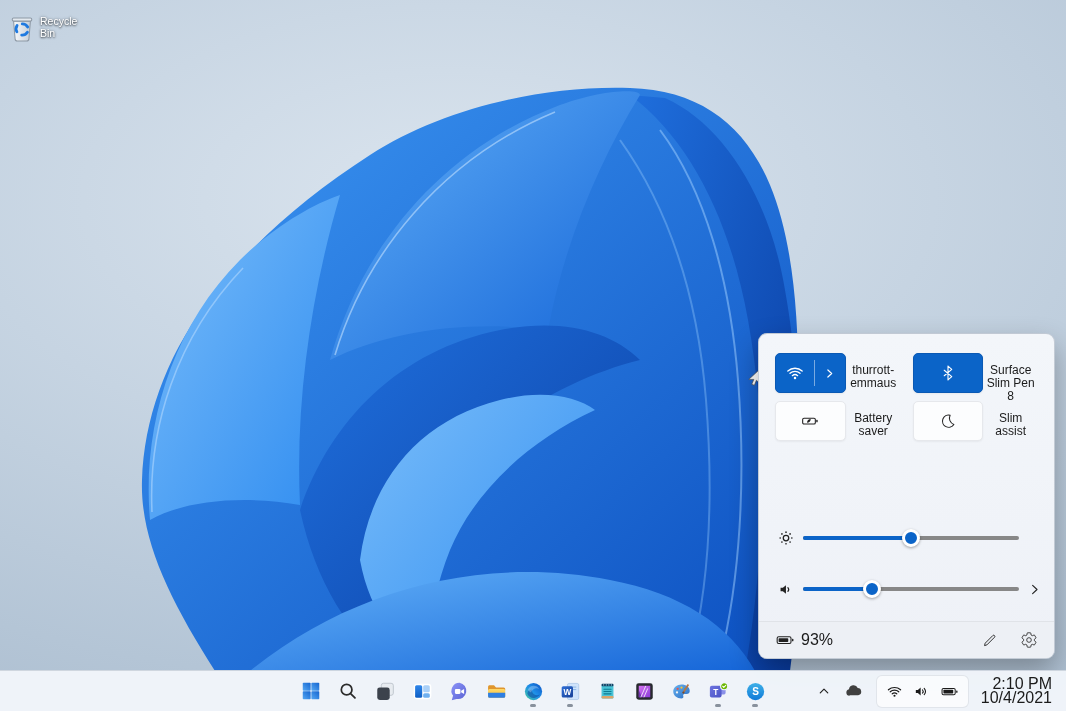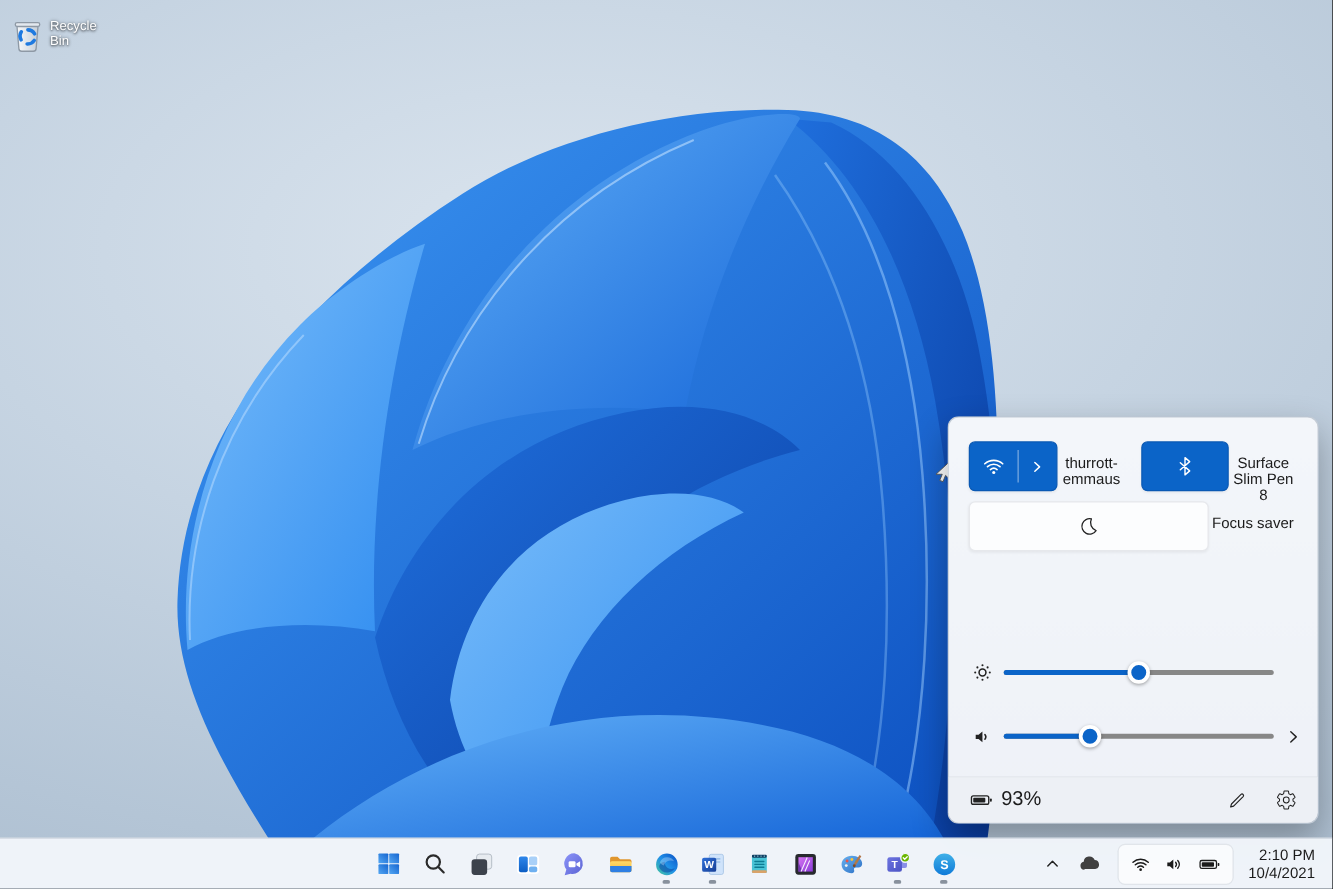--- a/index.html
+++ b/index.html
@@ -51,21 +51,21 @@
   #taskbar{position:absolute;left:0;right:0;bottom:0;height:40px;z-index:20;
      background:rgba(241,245,250,.97);border-top:1px solid rgba(125,140,158,.28);}
   .tb-center{position:absolute;left:50%;top:0;height:40px;transform:translateX(-50%);display:flex;align-items:center;gap:3px;}
   .tb-btn{position:relative;width:34px;height:34px;border-radius:5px;display:flex;align-items:center;justify-content:center;cursor:pointer;}
   .tb-btn .dot{display:none;position:absolute;bottom:1px;left:50%;transform:translateX(-50%);width:6px;height:3px;border-radius:2px;background:#88919d;}
   .tb-btn.running .dot{display:block;}
   .tb-right{position:absolute;right:4px;top:0;height:40px;display:flex;align-items:center;}
   .tray-btn{height:32px;display:flex;align-items:center;justify-content:center;border-radius:5px;cursor:pointer;padding:0 5px;}
   .tray-group{display:flex;align-items:center;gap:10px;margin-left:6px;padding:6px 9px;border-radius:6px;
      background:rgba(255,255,255,.65);border:1px solid rgba(150,162,178,.25);cursor:pointer;}
-  .clock{margin:0 10px 0 12px;text-align:right;font-size:12px;line-height:14px;color:#1b1b1b;cursor:default;}
+  .clock{margin:0 10px 0 12px;text-align:right;font-size:16px;line-height:14px;color:#1b1b1b;cursor:default;}
 </style>
 </head>
 <body>
 
 <div id="screen">
 
   <svg id="bloom" width="1066" height="711" viewBox="0 0 1066 711">
     <defs>
       <linearGradient id="gA" x1="0" y1="0" x2="1" y2="1">
           <stop offset="0" stop-color="#63b1f8"></stop>
@@ -152,26 +152,38 @@
               </svg>
             </span>
           </button>
           <div class="qs-label">Surface Slim Pen 8</div>
         </div>
       </div>
       <div class="qs-row">
         <div class="qs-cell">
           <button class="qs-tile">
             <span>
+              <svg width="20" height="20" viewBox="0 0 24 24">
+                <rect x="3.2" y="8.6" width="15.2" height="7" rx="1.6" fill="none" stroke="#222" stroke-width="1.3"></rect>
+                <rect x="19.5" y="10.6" width="1.7" height="3" rx="0.7" fill="#222"></rect>
+                <path d="M8.4 14.1c0-2.5 2-4.5 4.5-4.5 0 2.5-2 4.5-4.5 4.5z" fill="#222"></path>
+              </svg>
+            </span>
+          </button>
+          <div class="qs-label">Battery saver</div>
+        </div>
+        <div class="qs-cell">
+          <button class="qs-tile">
+            <span>
               <svg width="18" height="18" viewBox="0 0 24 24" fill="none" stroke="#222" stroke-width="1.4" stroke-linejoin="round">
                 <path d="M14.8 4.2a8.2 8.2 0 1 0 5 12.4A9 9 0 0 1 14.8 4.2z"></path>
               </svg>
             </span>
           </button>
-          <div class="qs-label">Focus saver</div>
+          <div class="qs-label">Slim assist</div>
         </div>
       </div>
     </div>
 
     <div class="sl-row" id="sl-bright">
       <span class="sl-icon">
         <svg width="20" height="20" viewBox="0 0 24 24">
           <circle cx="12" cy="12" r="3.3" fill="none" stroke="#222" stroke-width="1.5"></circle>
           <g fill="#222">
               <circle cx="12" cy="5" r="1"></circle>

